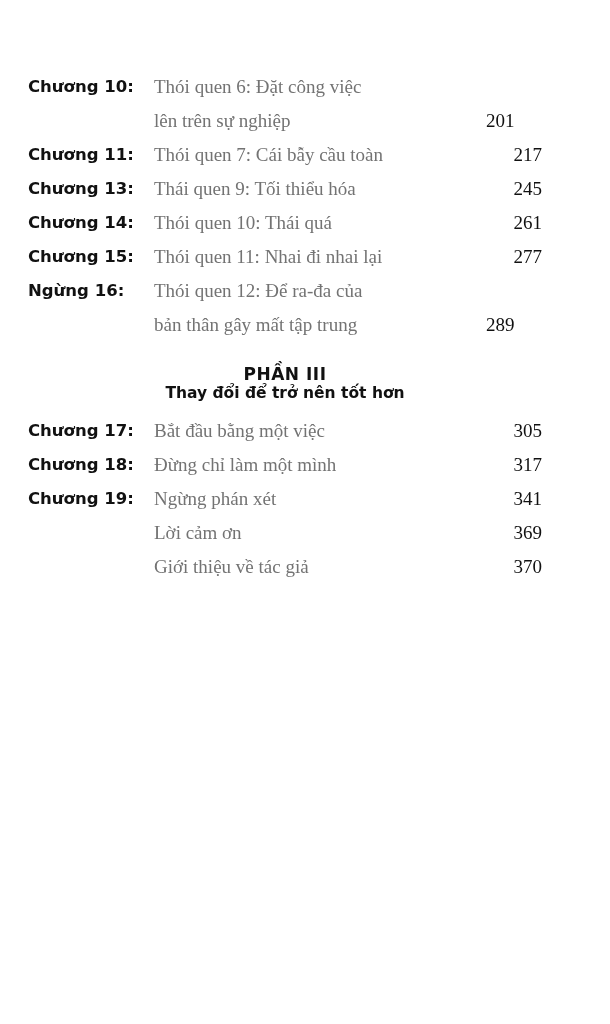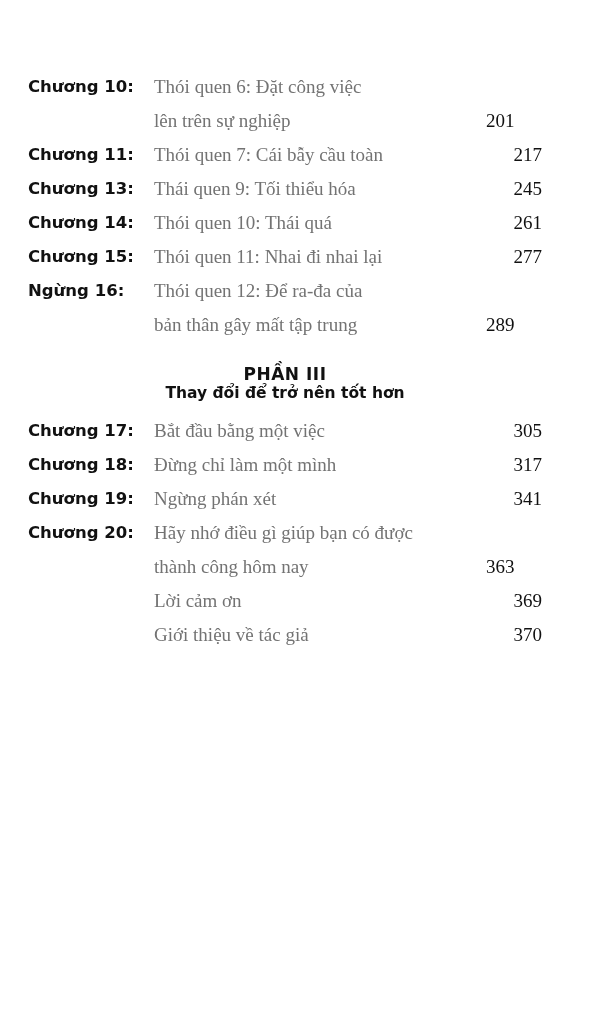--- a/index.html
+++ b/index.html
@@ -192,31 +192,20 @@
       <tr class="entry">
         <td class="col-label">Chương 19:</td>
         <td class="col-title">
           <span>Ngừng phán xét</span>
         </td>
         <td class="col-page">
           <span>341</span>
         </td>
       </tr>
 
-      <tr class="entry">
-        <td class="col-label">Chương 20:</td>
-        <td class="col-title">
-          <span>Hãy nhớ điều gì giúp bạn có được</span>
-          <span class="title-line2">thành công hôm nay</span>
-        </td>
-        <td class="col-page">
-          <span class="page-top invisible-spacer">&nbsp;</span>
-          <span class="page-bottom">363</span>
-        </td>
-      </tr>
 
       <tr class="entry">
         <td class="col-label"></td>
         <td class="col-title">
           <span>Lời cảm ơn</span>
         </td>
         <td class="col-page">
           <span>369</span>
         </td>
       </tr>

